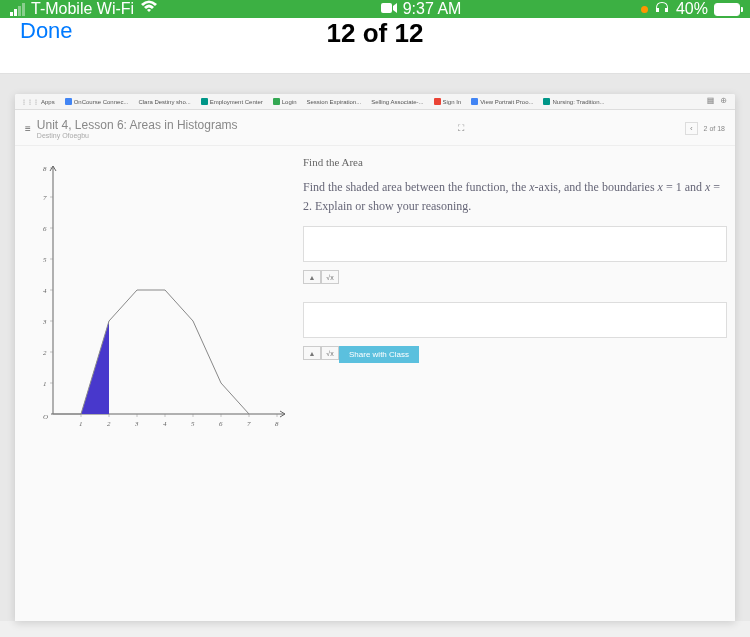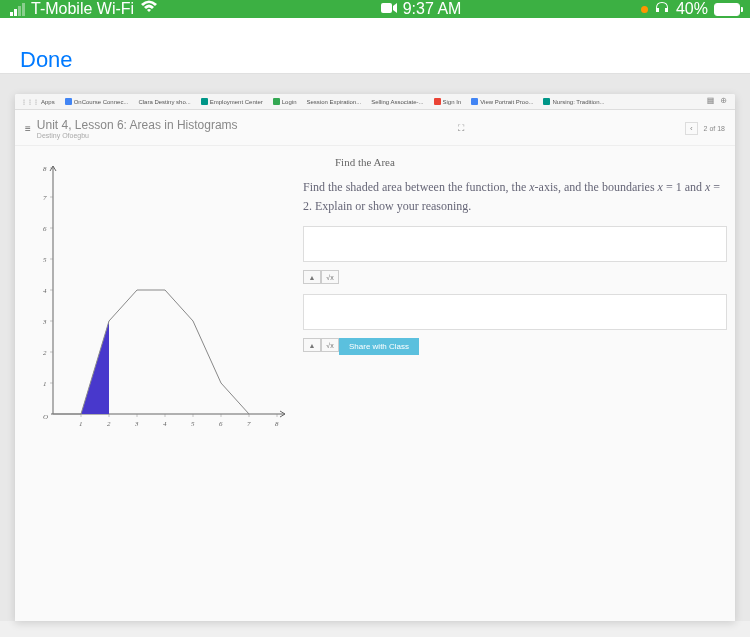--- a/index.html
+++ b/index.html
@@ -33,21 +33,21 @@
     .wifi-icon, .camera-icon, .headphone-icon { font-size: 16px; }
     .battery { width: 26px; height: 13px; border: 1.5px solid white; border-radius: 3px; position: relative; }
     .battery::after { content: ''; position: absolute; right: -4px; top: 3px; width: 2px; height: 5px; background: white; border-radius: 0 1px 1px 0; }
     .battery-fill { width: 100%; height: 100%; background: white; border-radius: 1px; }
     .orange-dot { width: 7px; height: 7px; background: #ff9500; border-radius: 50%; }
 
     .nav-bar {
       background: white;
       height: 56px;
       display: flex;
-      align-items: flex-end;
+      align-items: flex-start;
       padding: 0 20px;
       border-bottom: 1px solid #e0e0e0;
     }
     .done-btn { color: #007aff; font-size: 22px; font-weight: 400; }
     .page-count { position: absolute; left: 50%; transform: translateX(-50%); font-size: 26px; font-weight: 700; color: #000; }
 
     .photo-area {
       background: #e8e8e8;
       padding: 20px 15px 0 15px;
       height: calc(100% - 90px);
@@ -106,25 +106,25 @@
     .chart-side { flex: 0 0 270px; }
     .text-side { flex: 1; }
 
     .chart-svg { width: 270px; height: 290px; }
     .axis-line { stroke: #666; stroke-width: 1; fill: none; }
     .tick-line { stroke: #888; stroke-width: 0.5; }
     .axis-label { font-size: 7px; fill: #666; font-style: italic; font-family: serif; }
     .curve-line { stroke: #888; stroke-width: 1; fill: none; }
     .shaded-area { fill: #4838cc; }
 
-    .section-title { font-size: 11px; color: #666; margin-bottom: 10px; font-family: Georgia, serif; margin-left: 32px; }
+    .section-title { font-size: 11px; color: #666; margin-bottom: 10px; font-family: Georgia, serif; }
     .instruction-text { font-size: 12px; color: #667; line-height: 1.6; margin-bottom: 10px; font-family: Georgia, serif; }
     .math-var { font-style: italic; font-family: serif; }
     .answer-box { border: 1px solid #ddd; min-height: 36px; margin-bottom: 8px; background: white; }
-    .toolbar-row { display: flex; gap: 0; margin-bottom: 10px; }
+    .toolbar-row { display: flex; gap: 0; margin-bottom: 18px; }
     .tool-btn { border: 1px solid #ccc; width: 18px; height: 14px; font-size: 7px; display: flex; align-items: center; justify-content: center; color: #777; background: #f8f8f8; }
     .share-btn { background: #5bc0de; color: white; font-size: 8px; padding: 4px 10px; border: none; float: right; }
 
     .top-expand-icons { position: absolute; top: 2px; right: 8px; font-size: 8px; color: #888; display: flex; gap: 6px; }
   </style>
 </head>
 <body>
 
 <div class="status-bar">
   <div class="status-left">
@@ -159,20 +159,21 @@
     </span>
     <span>40%</span>
     <div class="battery">
         <div class="battery-fill"></div>
       </div>
   </div>
 </div>
 
 <div class="nav-bar">
   <span class="done-btn">Done</span>
+  <span class="page-count">12 of 12</span>
 </div>
 
 <div class="photo-area">
   <div class="screenshot-card">
     <div class="top-expand-icons">
       <span>▦</span>
       <span>⊕</span>
     </div>
 
     <div class="bookmarks-bar">

